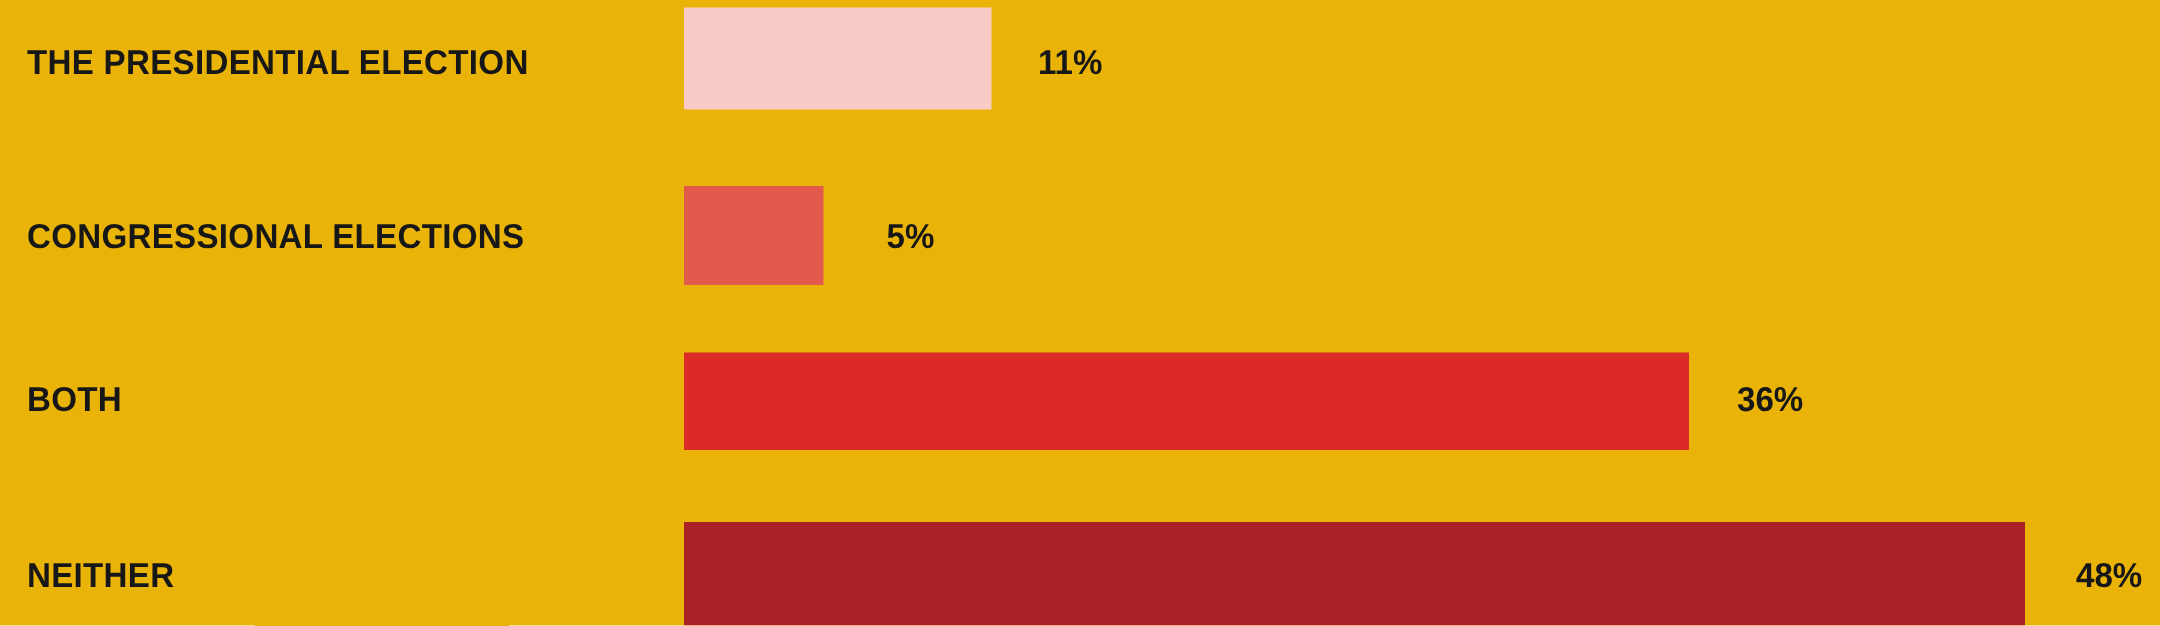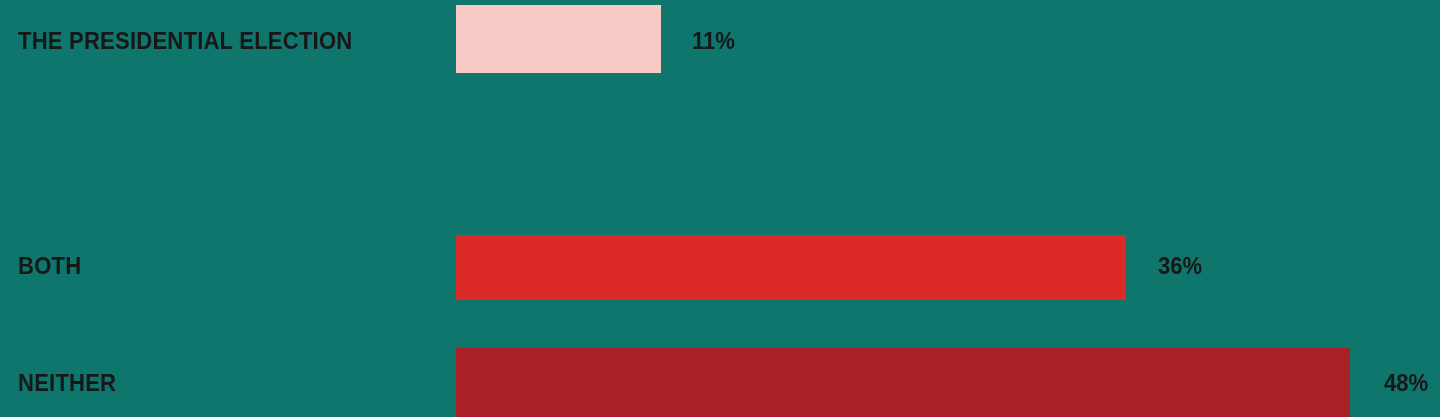--- a/index.html
+++ b/index.html
@@ -53,28 +53,33 @@
     color: #171717;
     white-space: nowrap;
     line-height: 1;
     transform: scaleX(0.96);
     transform-origin: left center;
   }
 </style>
 </head>
 <body>
 
-<div id="chart-root" style="background: #0f766e; text-decoration: underline;">
+<div id="chart-root" style="background: #eab308; text-decoration: underline;">
 
   <div class="bar-row" style="top:0;height:110px;">
     <span class="cat-label" style="top: 30px; color: rgb(23, 23, 23);">THE PRESIDENTIAL ELECTION</span>
     <span class="bar" style="top: 5px; height: 68px; width: 204.82px; background: rgb(248, 203, 199);"></span>
     <span class="value-label" style="top: 30px; left: 692px; color: rgb(23, 23, 23);">11%</span>
   </div>
 
+  <div class="bar-row" style="top:110px;height:112px;">
+    <span class="cat-label" style="top: 36px; color: rgb(23, 23, 23);">CONGRESSIONAL ELECTIONS</span>
+    <span class="bar" style="top: 14px; height: 66px; width: 93.1px; background: rgb(226, 90, 76);"></span>
+    <span class="value-label" style="top: 36px; left: 591px; color: rgb(23, 23, 23);">5%</span>
+  </div>
 
   <div class="bar-row" style="top:222px;height:112px;text-align:right;">
     <span class="cat-label" style="top: 33px; color: rgb(23, 23, 23);">BOTH</span>
     <span class="bar" style="top: 13px; height: 65px; width: 670.32px; background: rgb(220, 43, 38);"></span>
     <span class="value-label" style="top: 33px; left: 1158px; color: rgb(23, 23, 23);">36%</span>
   </div>
 
   <div class="bar-row" style="top:334px;height:83px;">
     <span class="cat-label" style="top: 38px; color: rgb(23, 23, 23);">NEITHER</span>
     <span class="bar" style="top: 14px; height: 69px; width: 893.76px; background: rgb(168, 33, 38);"></span>

